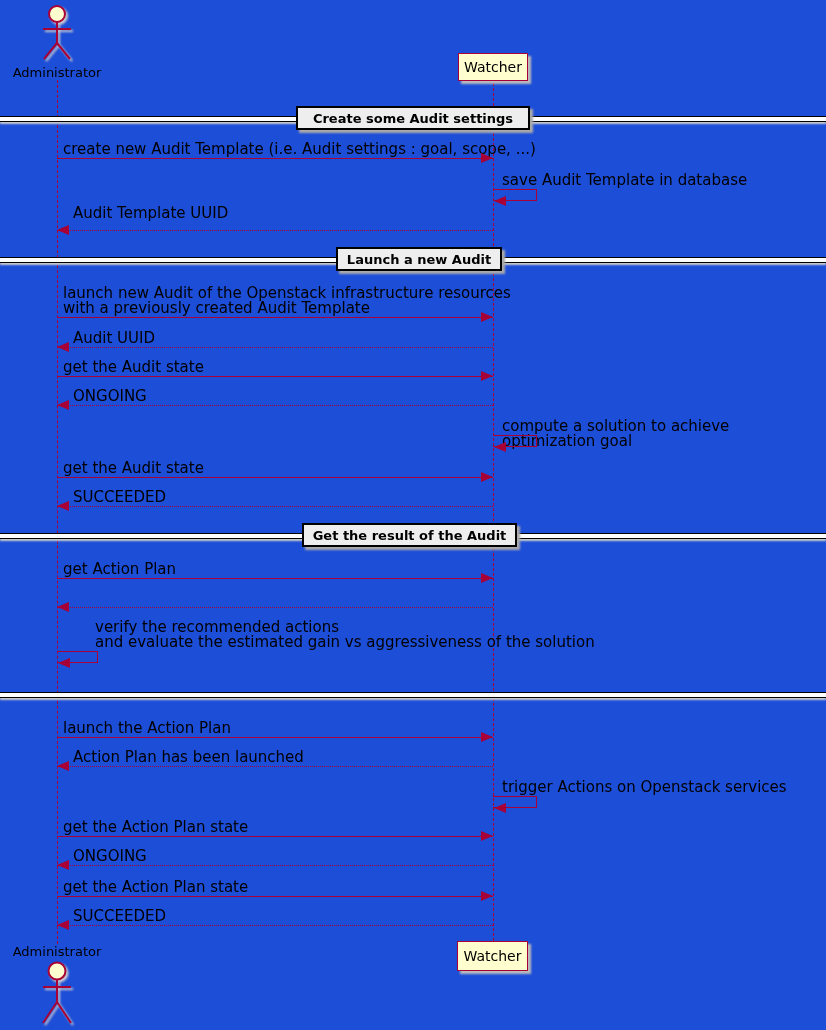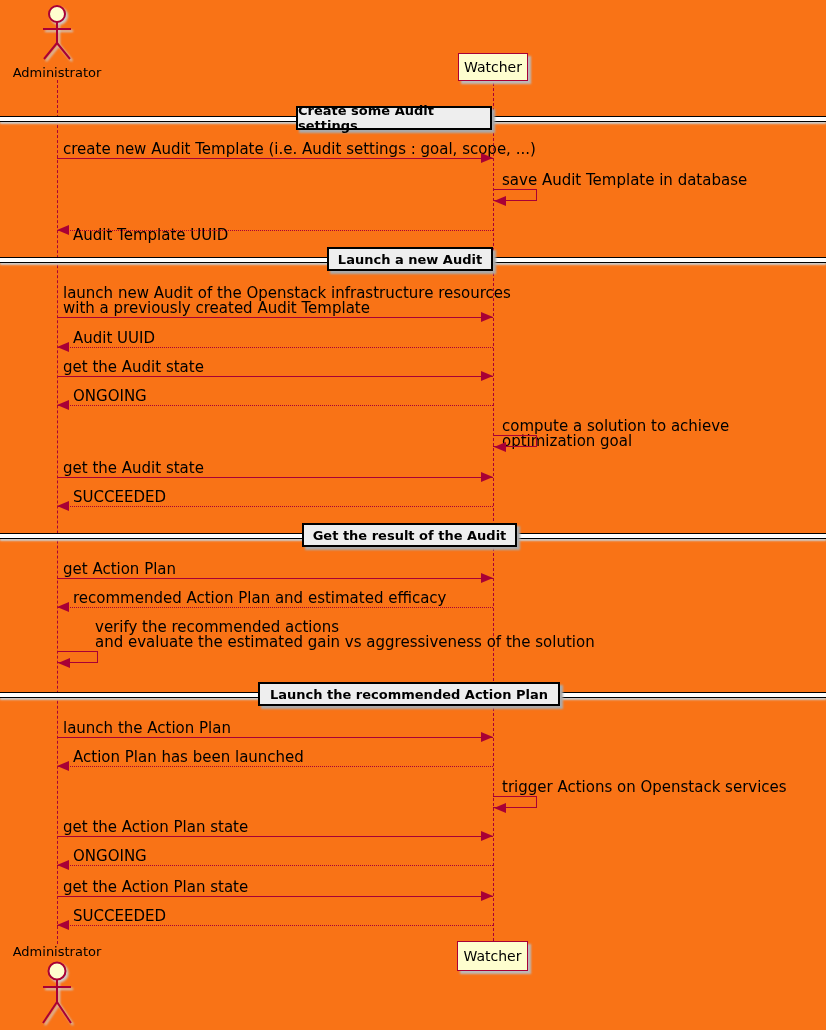--- a/index.html
+++ b/index.html
@@ -1,17 +1,17 @@
 <!DOCTYPE html>
 <html><head>
 <meta charset="utf-8">
 <style>
   html,body{margin:0;padding:0;background:#ffffff;}
   #stage{
-    position:relative;width:826px;height:1030px;background:#f97316;
+    position:relative;width:826px;height:1030px;background:#1d4ed8;
     font-family:"DejaVu Sans", sans-serif;color:#000;overflow:hidden;
   }
   .lifeline{
     position:absolute;width:0;border-left:1px dashed #A80036;z-index:0;
   }
   .actor-label{
     position:absolute;width:110px;text-align:center;font-size:13px;color:#000;z-index:2;
   }
   .actor-figure{position:absolute;z-index:2;filter:drop-shadow(2px 2px 1px #cccccc);}
   .pbox{
@@ -61,38 +61,38 @@
     <line class="stick" x1="18" y1="39" x2="5" y2="55"></line>
     <line class="stick" x1="18" y1="39" x2="31" y2="55"></line>
   </svg>
   <div class="actor-label" style="left:2px;top:65px;">Administrator</div>
 
   <div class="pbox" style="left:458px;top:53px;width:70px;height:28px;">
     <span>Watcher</span>
   </div>
 
   <div class="divider-line" style="top:116px;"></div>
-  <div class="divider-box" style="left:296px;top:106px;width:196px;height:24px;">
+  <div class="divider-box" style="left:296px;top:106px;width:234px;height:24px;">
     <span>Create some Audit settings</span>
   </div>
 
   <div class="msg" style="left:63px;top:142px;">create new Audit Template (i.e. Audit settings : goal, scope, ...)</div>
   <div class="arrow solid" style="left:57px;top:158px;width:436px;"></div>
   <div class="head right" style="left:481px;top:153px;"></div>
 
   <div class="msg" style="left:502px;top:173px;">save Audit Template in database</div>
   <div class="loop" style="left:493px;top:189px;width:44px;height:12px;"></div>
   <div class="head left" style="left:494px;top:196px;"></div>
 
-  <div class="msg" style="left:73px;top:228px;">Audit Template UUID</div>
+  <div class="msg" style="left:73px;top:206px;">Audit Template UUID</div>
   <div class="arrow dotted" style="left:57px;top:230px;width:436px;"></div>
   <div class="head left" style="left:57px;top:225px;"></div>
 
   <div class="divider-line" style="top:257px;"></div>
-  <div class="divider-box" style="left:327px;top:247px;width:166px;height:24px;">
+  <div class="divider-box" style="left:336px;top:247px;width:166px;height:24px;">
     <span>Launch a new Audit</span>
   </div>
 
   <div class="msg" style="left:63px;top:286px;">launch new Audit of the Openstack infrastructure resources
 with a previously created Audit Template</div>
   <div class="arrow solid" style="left:57px;top:317px;width:436px;"></div>
   <div class="head right" style="left:481px;top:312px;"></div>
 
   <div class="msg" style="left:73px;top:331px;">Audit UUID</div>
   <div class="arrow dotted" style="left:57px;top:347px;width:436px;"></div>
@@ -120,33 +120,29 @@
 
   <div class="divider-line" style="top:533px;"></div>
   <div class="divider-box" style="left:302px;top:523px;width:215px;height:24px;">
     <span>Get the result of the Audit</span>
   </div>
 
   <div class="msg" style="left:63px;top:562px;">get Action Plan</div>
   <div class="arrow solid" style="left:57px;top:578px;width:436px;"></div>
   <div class="head right" style="left:481px;top:573px;"></div>
 
-  <div class="msg" style="left:73px;top:591px;">recommended Action Plan and estimated efficacy</div>
   <div class="arrow dotted" style="left:57px;top:607px;width:436px;"></div>
   <div class="head left" style="left:57px;top:602px;"></div>
 
   <div class="msg" style="left:63px;top:620px;margin-left:32px;">verify the recommended actions
 and evaluate the estimated gain vs aggressiveness of the solution</div>
   <div class="loop" style="left:57px;top:651px;width:41px;height:12px;"></div>
   <div class="head left" style="left:58px;top:658px;"></div>
 
   <div class="divider-line" style="top:692px;"></div>
-  <div class="divider-box" style="left:258px;top:682px;width:302px;height:24px;">
-    <span>Launch the recommended Action Plan</span>
-  </div>
 
   <div class="msg" style="left:63px;top:721px;">launch the Action Plan</div>
   <div class="arrow solid" style="left:57px;top:737px;width:436px;"></div>
   <div class="head right" style="left:481px;top:732px;"></div>
 
   <div class="msg" style="left:73px;top:750px;">Action Plan has been launched</div>
   <div class="arrow dotted" style="left:57px;top:766px;width:436px;"></div>
   <div class="head left" style="left:57px;top:761px;"></div>
 
   <div class="msg" style="left:502px;top:780px;">trigger Actions on Openstack services</div>

